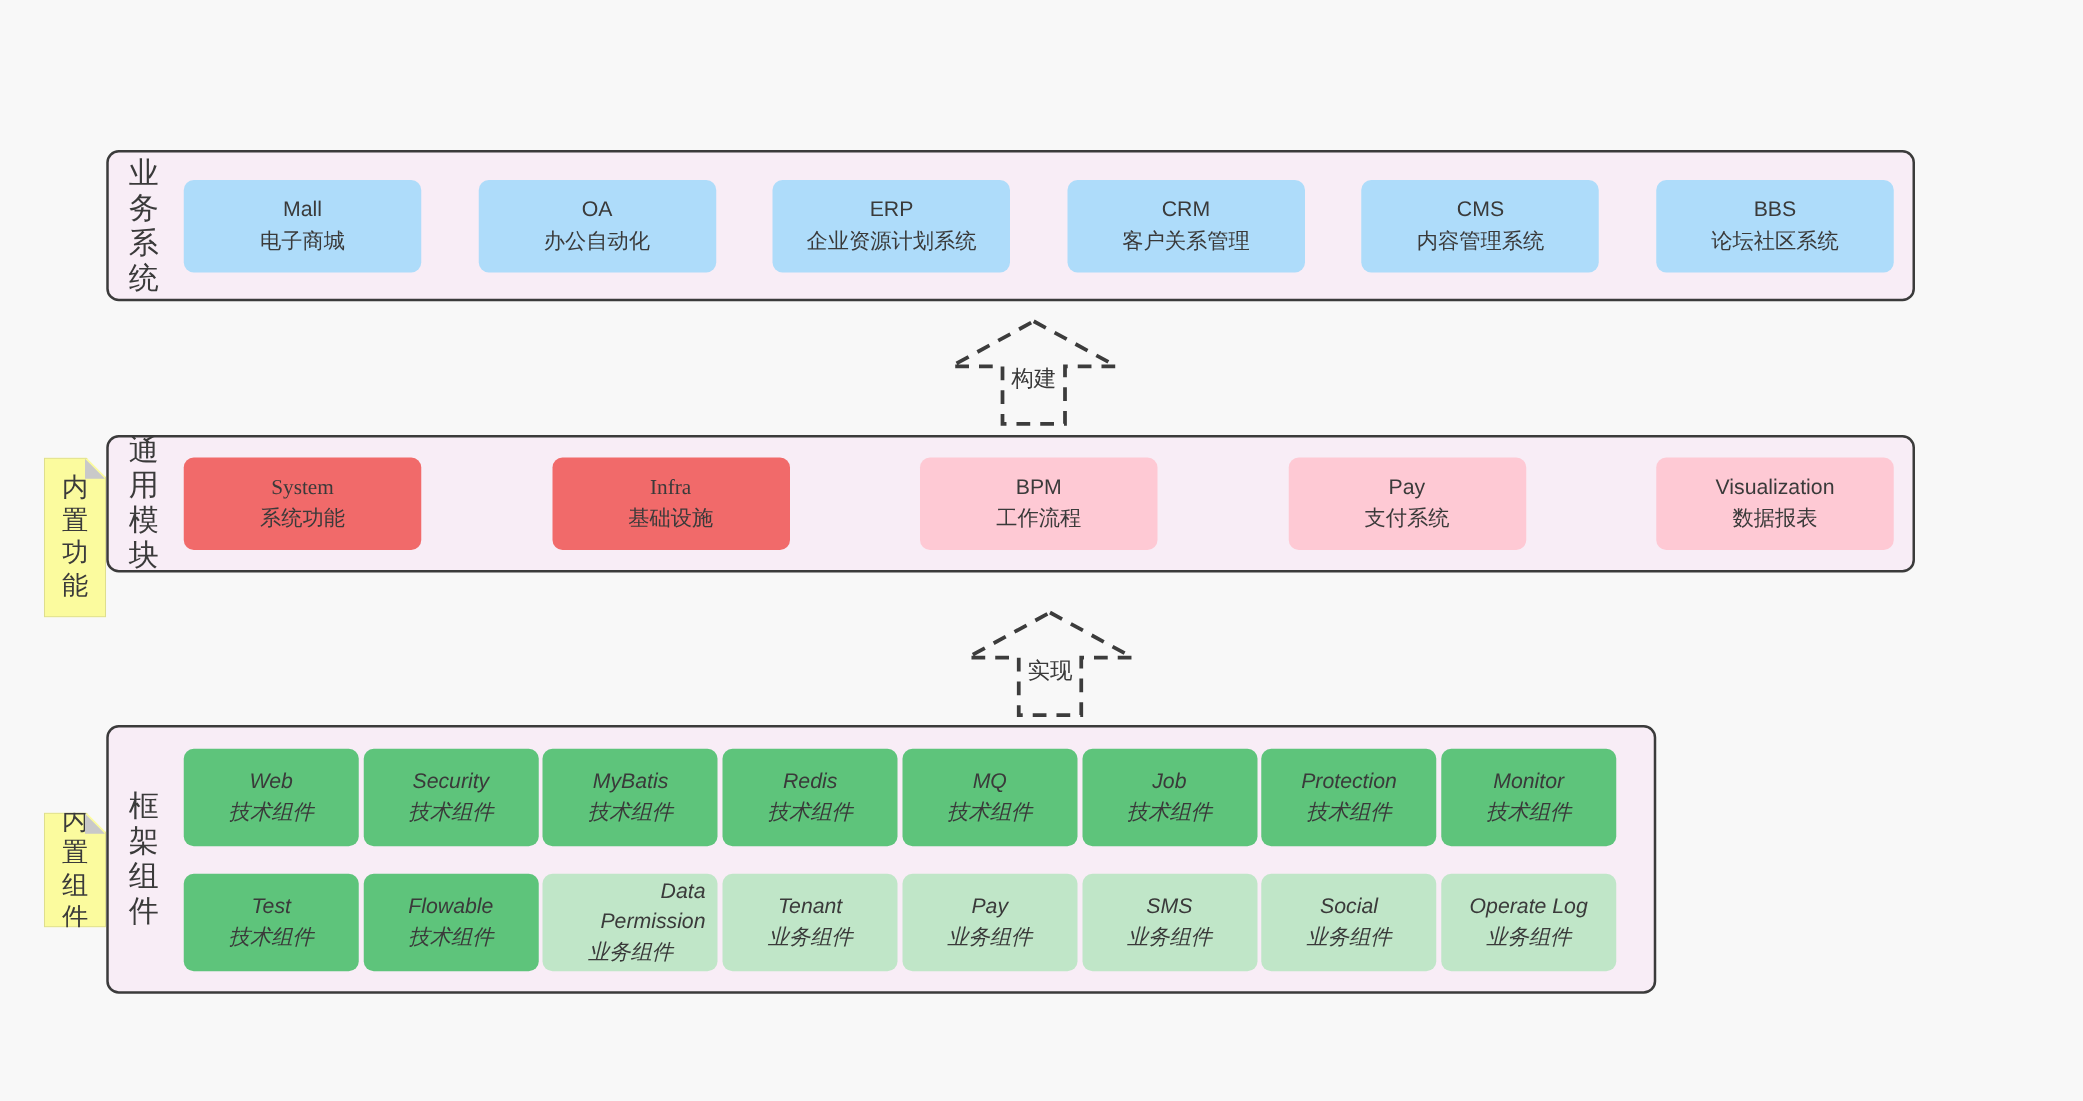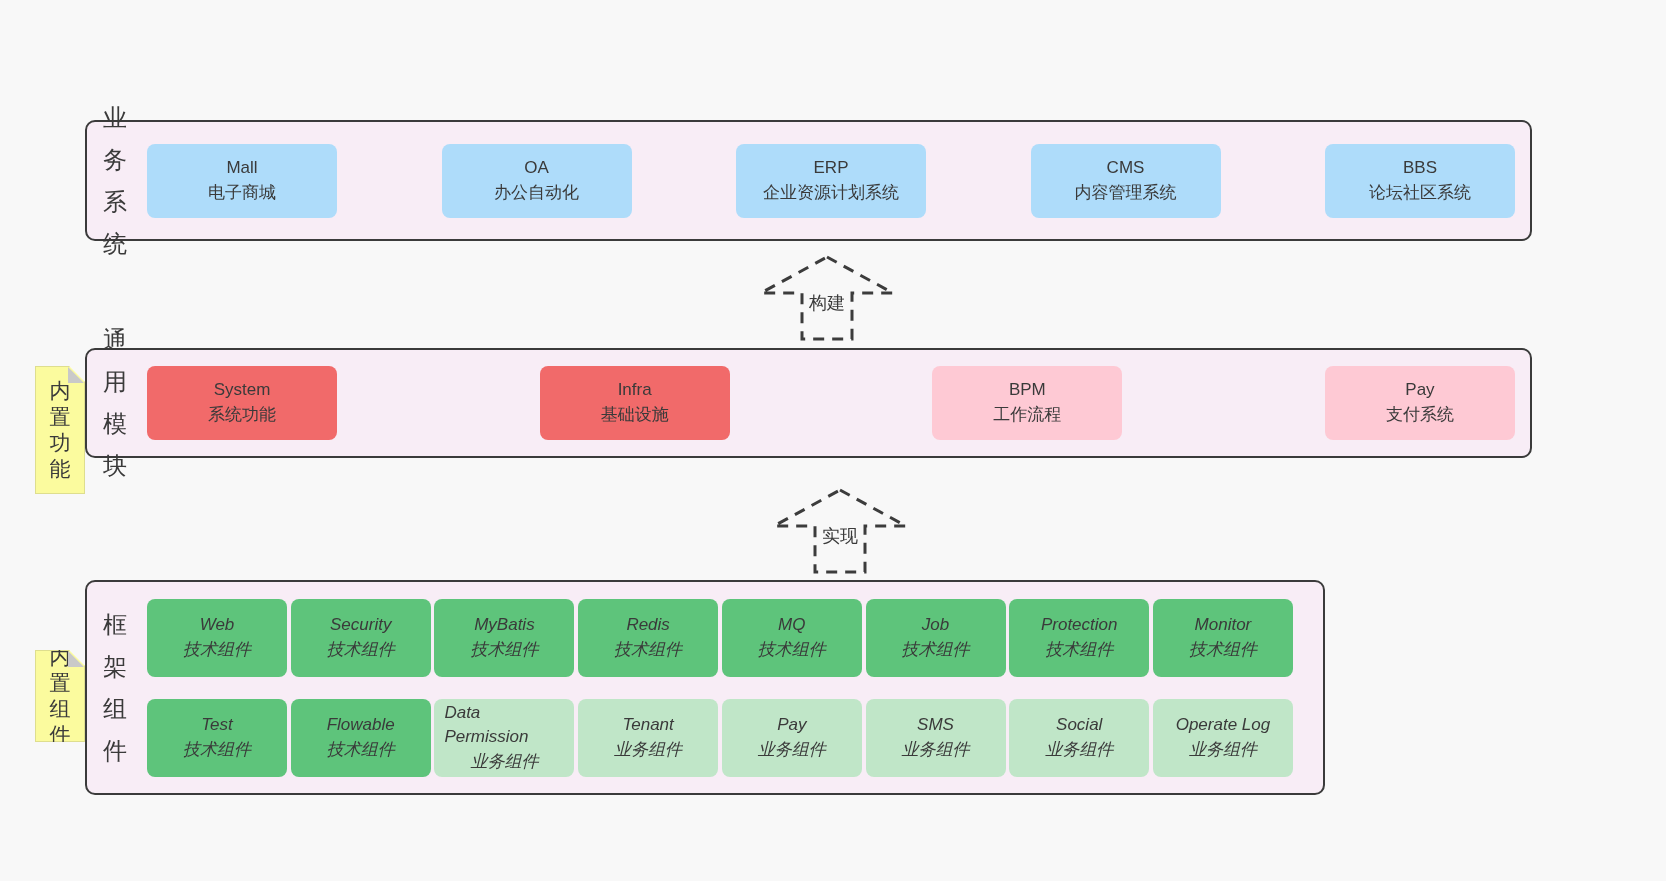--- a/index.html
+++ b/index.html
@@ -15,38 +15,38 @@
     font-family:"Liberation Sans","DejaVu Sans",sans-serif;color:var(--text);
     position:relative;overflow:hidden;
   }
   .canvas{position:absolute;inset:0;}
   .section{
     position:absolute;display:flex;background:var(--panel_bg);
     border:2px solid var(--panel_border);border-radius:10px;box-sizing:border-box;
   }
   .vlabel{
     align-self:center;margin-left:13px;width:30px;
-    font-size:24px;line-height:42px;word-break:break-all;text-align:center;
+    font-size:24px;line-height:28px;word-break:break-all;text-align:center;
     color:var(--text);
   }
   .content{
     flex:1;display:flex;flex-direction:column;justify-content:center;
     gap:22px;padding:0 15px 0 17px;
   }
   .section.grid .content{padding-right:30px;}
   .row{display:flex;justify-content:space-between;}
   .box{
     display:flex;flex-direction:column;justify-content:center;align-items:center;
-    border-radius:8px;text-align:left;box-sizing:border-box;
+    border-radius:8px;text-align:right;box-sizing:border-box;
     font-size:17px;line-height:1.45;padding:16px 10px;
   }
   .section.wide .box{width:190px;height:74px;}
   .section.grid .box{width:140px;height:78px;font-style:italic;}
   .v-blue{background:var(--box_blue);}
-  .v-red{background:var(--box_red);}
+  .v-red{background:var(--box_red);font-family:Liberation Serif, serif;}
   .v-pink{background:var(--box_pink);}
   .v-green{background:var(--box_green);}
   .v-lightgreen{background:var(--box_green_light);}
   .arrow{position:absolute;width:140px;height:88px;}
   .arrow svg{position:absolute;inset:0;}
   .arrow-label{
     position:absolute;top:36px;left:50%;transform:translateX(-50%);
     background:var(--page_bg);padding:1px 4px;font-size:18px;white-space:nowrap;
   }
   .sticky{
@@ -79,20 +79,24 @@
           </div>
           <div class="box v-blue">
             <div class="en">OA</div>
             <div class="zh">办公自动化</div>
           </div>
           <div class="box v-blue">
             <div class="en">ERP</div>
             <div class="zh">企业资源计划系统</div>
           </div>
           <div class="box v-blue">
+            <div class="en">CRM</div>
+            <div class="zh">客户关系管理</div>
+          </div>
+          <div class="box v-blue">
             <div class="en">CMS</div>
             <div class="zh">内容管理系统</div>
           </div>
           <div class="box v-blue">
             <div class="en">BBS</div>
             <div class="zh">论坛社区系统</div>
           </div>
         </div>
     </div>
   </div>
@@ -122,20 +126,24 @@
             <div class="zh">基础设施</div>
           </div>
           <div class="box v-pink">
             <div class="en">BPM</div>
             <div class="zh">工作流程</div>
           </div>
           <div class="box v-pink">
             <div class="en">Pay</div>
             <div class="zh">支付系统</div>
           </div>
+          <div class="box v-pink">
+            <div class="en">Visualization</div>
+            <div class="zh">数据报表</div>
+          </div>
         </div>
     </div>
   </div>
 
   <div class="arrow" style="left:770px;top:487px">
     <svg width="140" height="88" viewBox="0 0 140 88">
       <polygon points="70,3 136,39 95,39 95,85 45,85 45,39 4,39" fill="none" stroke="#3c3c3c" stroke-width="3" stroke-dasharray="11 8"></polygon>
     </svg>
     <div class="arrow-label">实现</div>
   </div>

